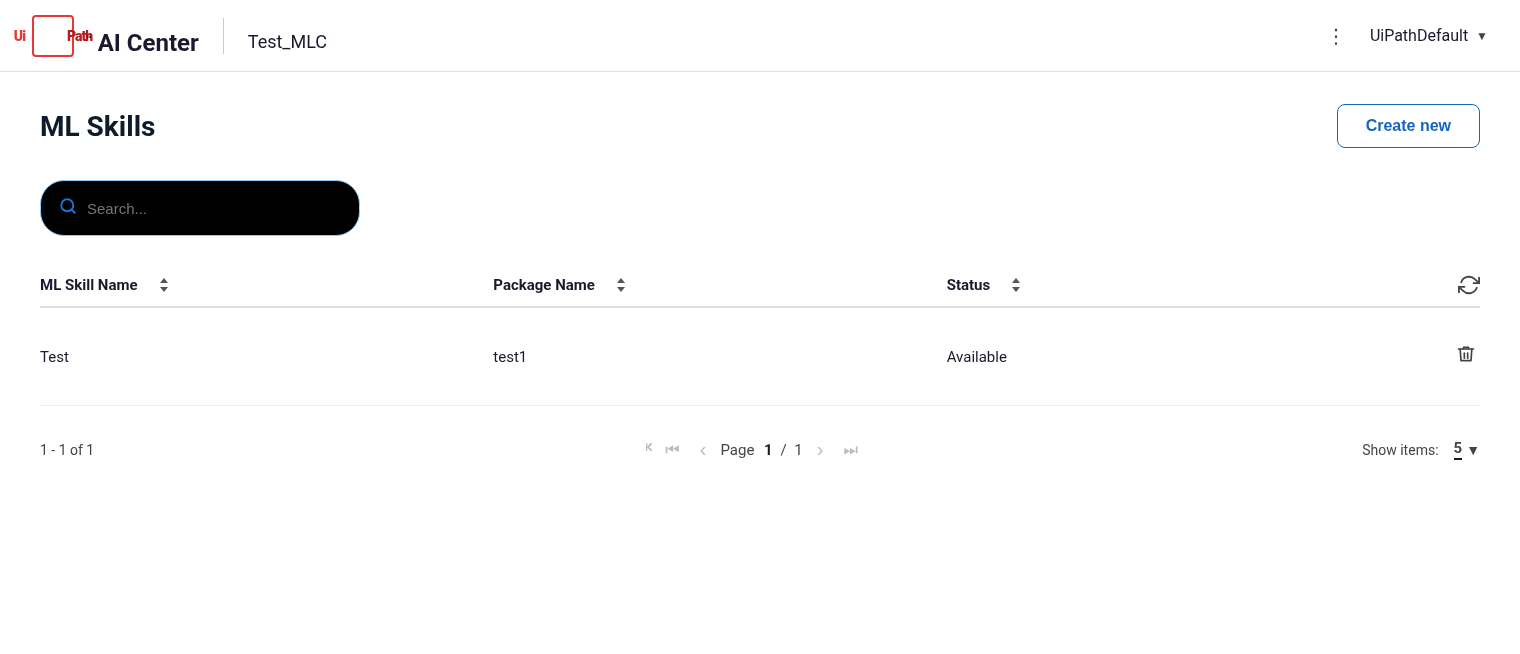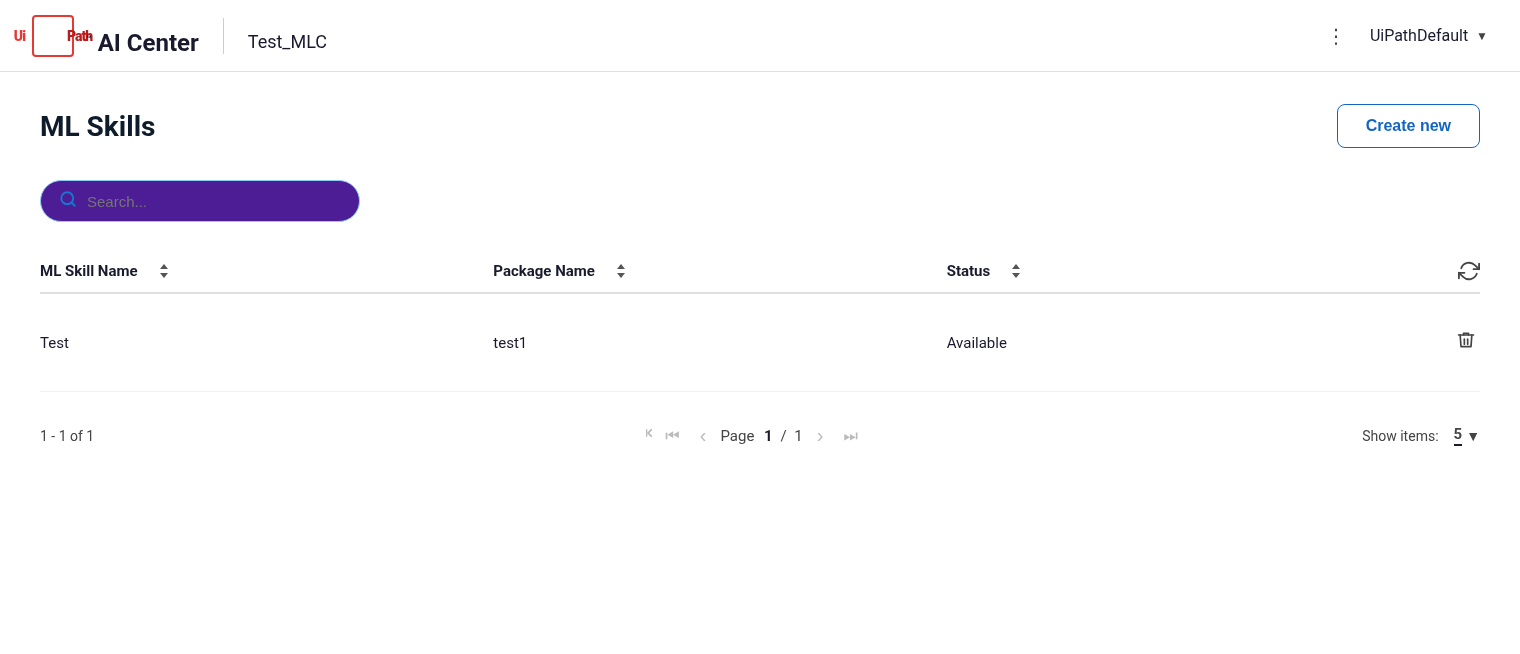--- a/index.html
+++ b/index.html
@@ -98,24 +98,24 @@
       cursor: pointer;
       transition: background 0.15s;
     }
 
     
     .search-wrapper {
       display: flex;
       align-items: center;
       border: 1.5px solid #90caf9;
       border-radius: 24px;
-      padding: 9px 18px;
+      padding: 16px 18px;
       width: 320px;
       margin-bottom: 28px;
-      background: #4c1d95;
+      background: #000000;
     }
     .search-icon {
       color: #1976d2;
       font-size: 18px;
       margin-right: 10px;
     }
     .search-input {
       border: none;
       outline: none;
       font-size: 15px;

